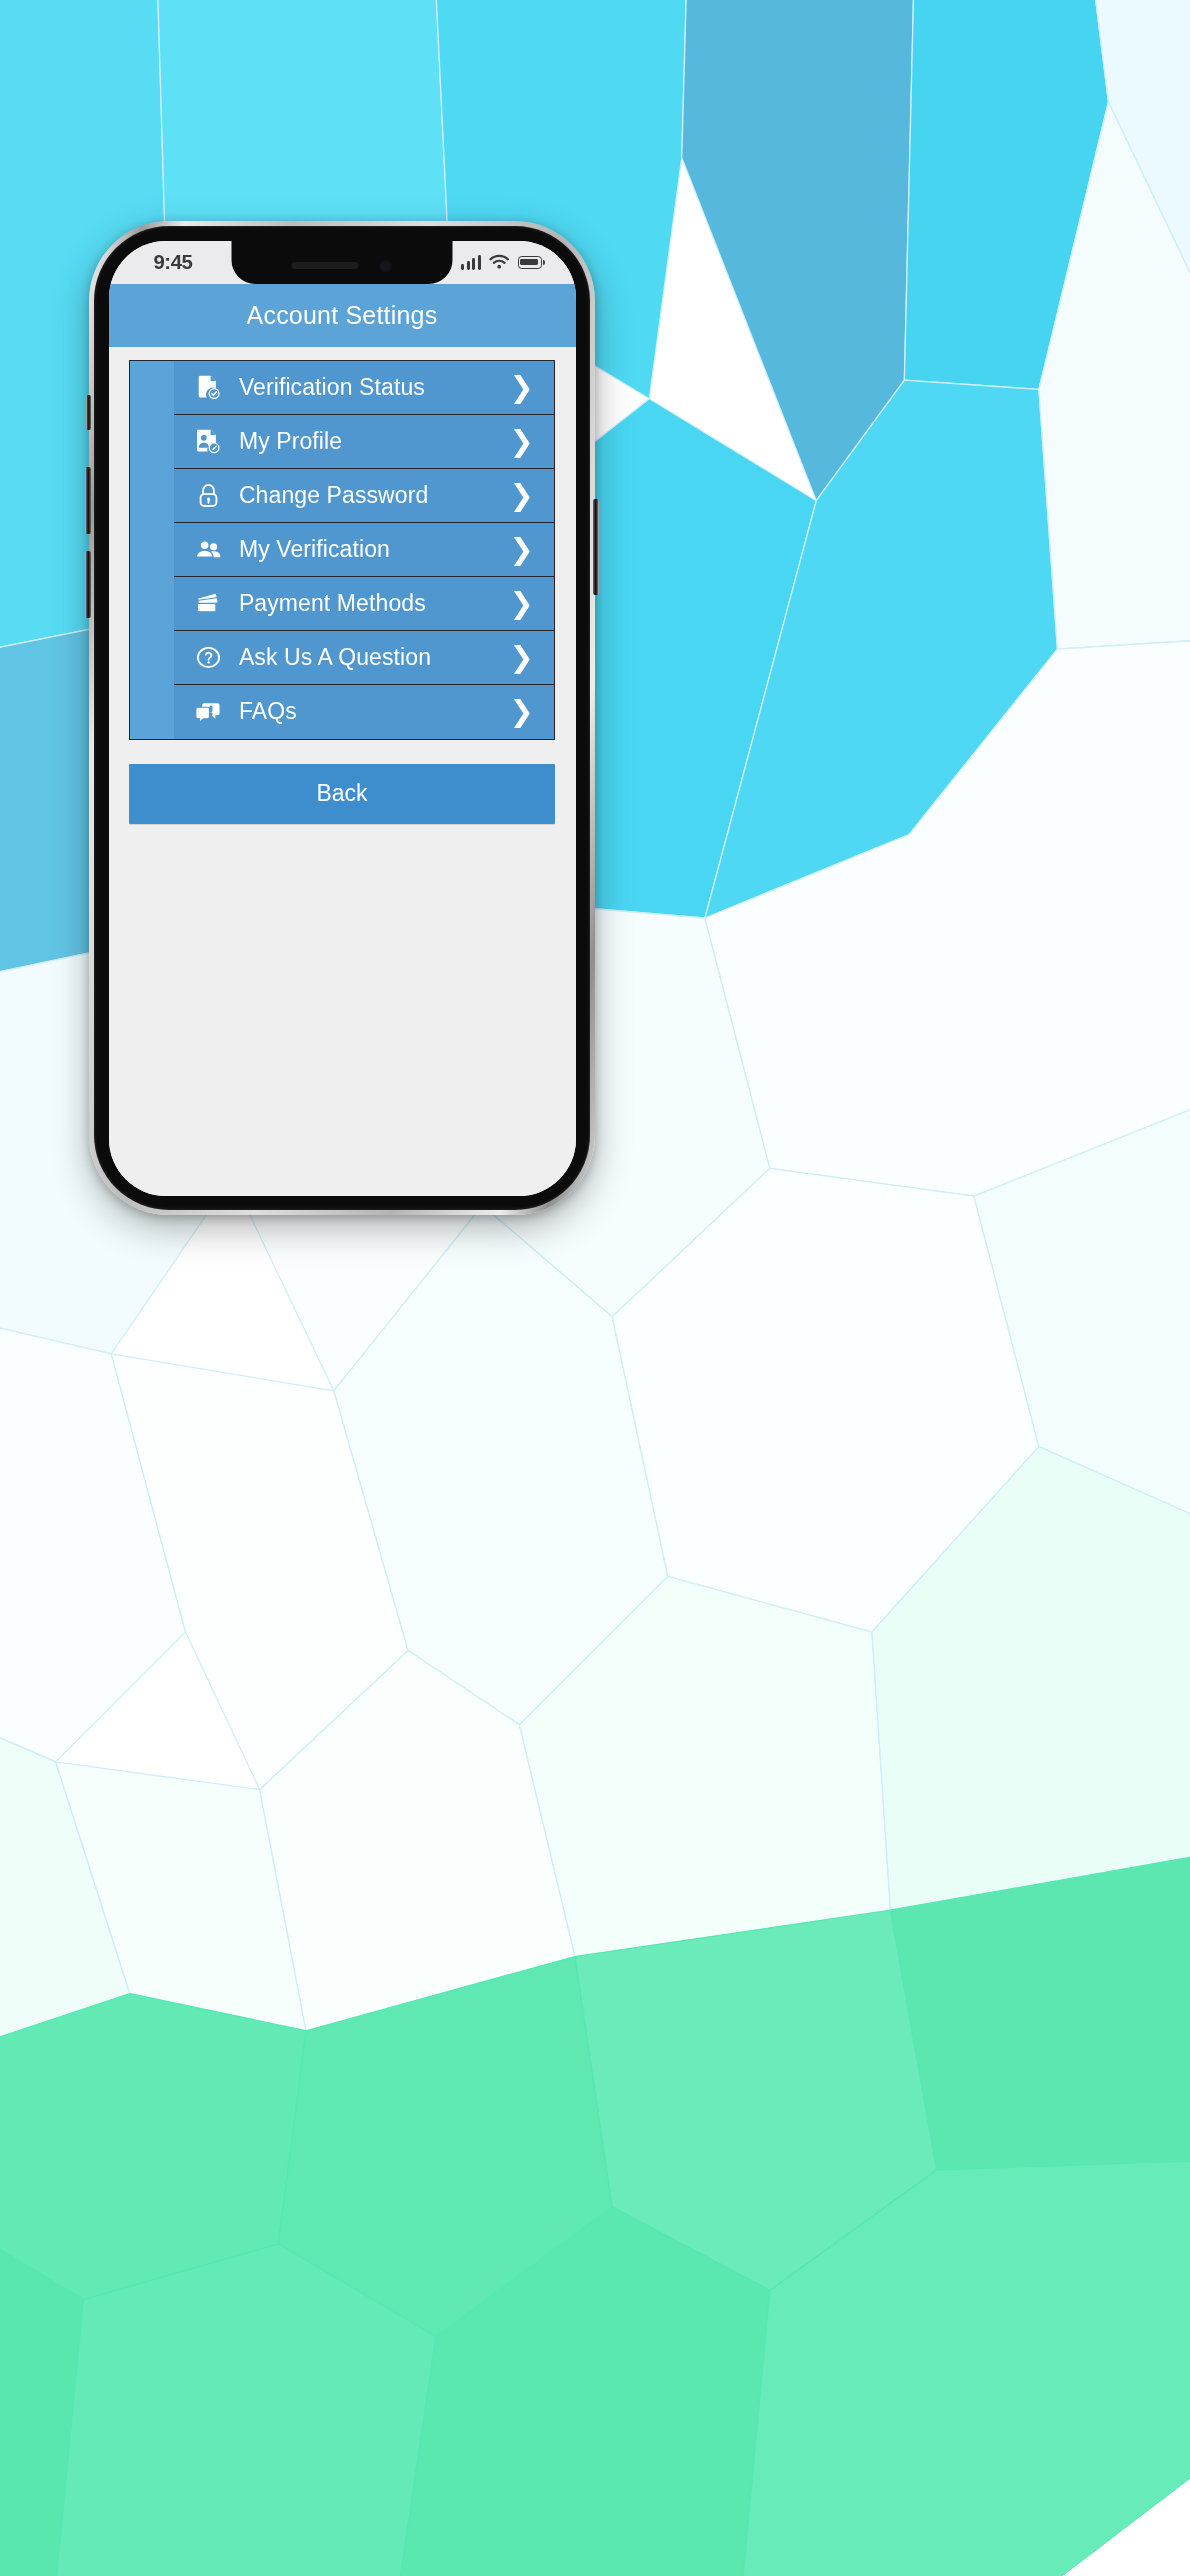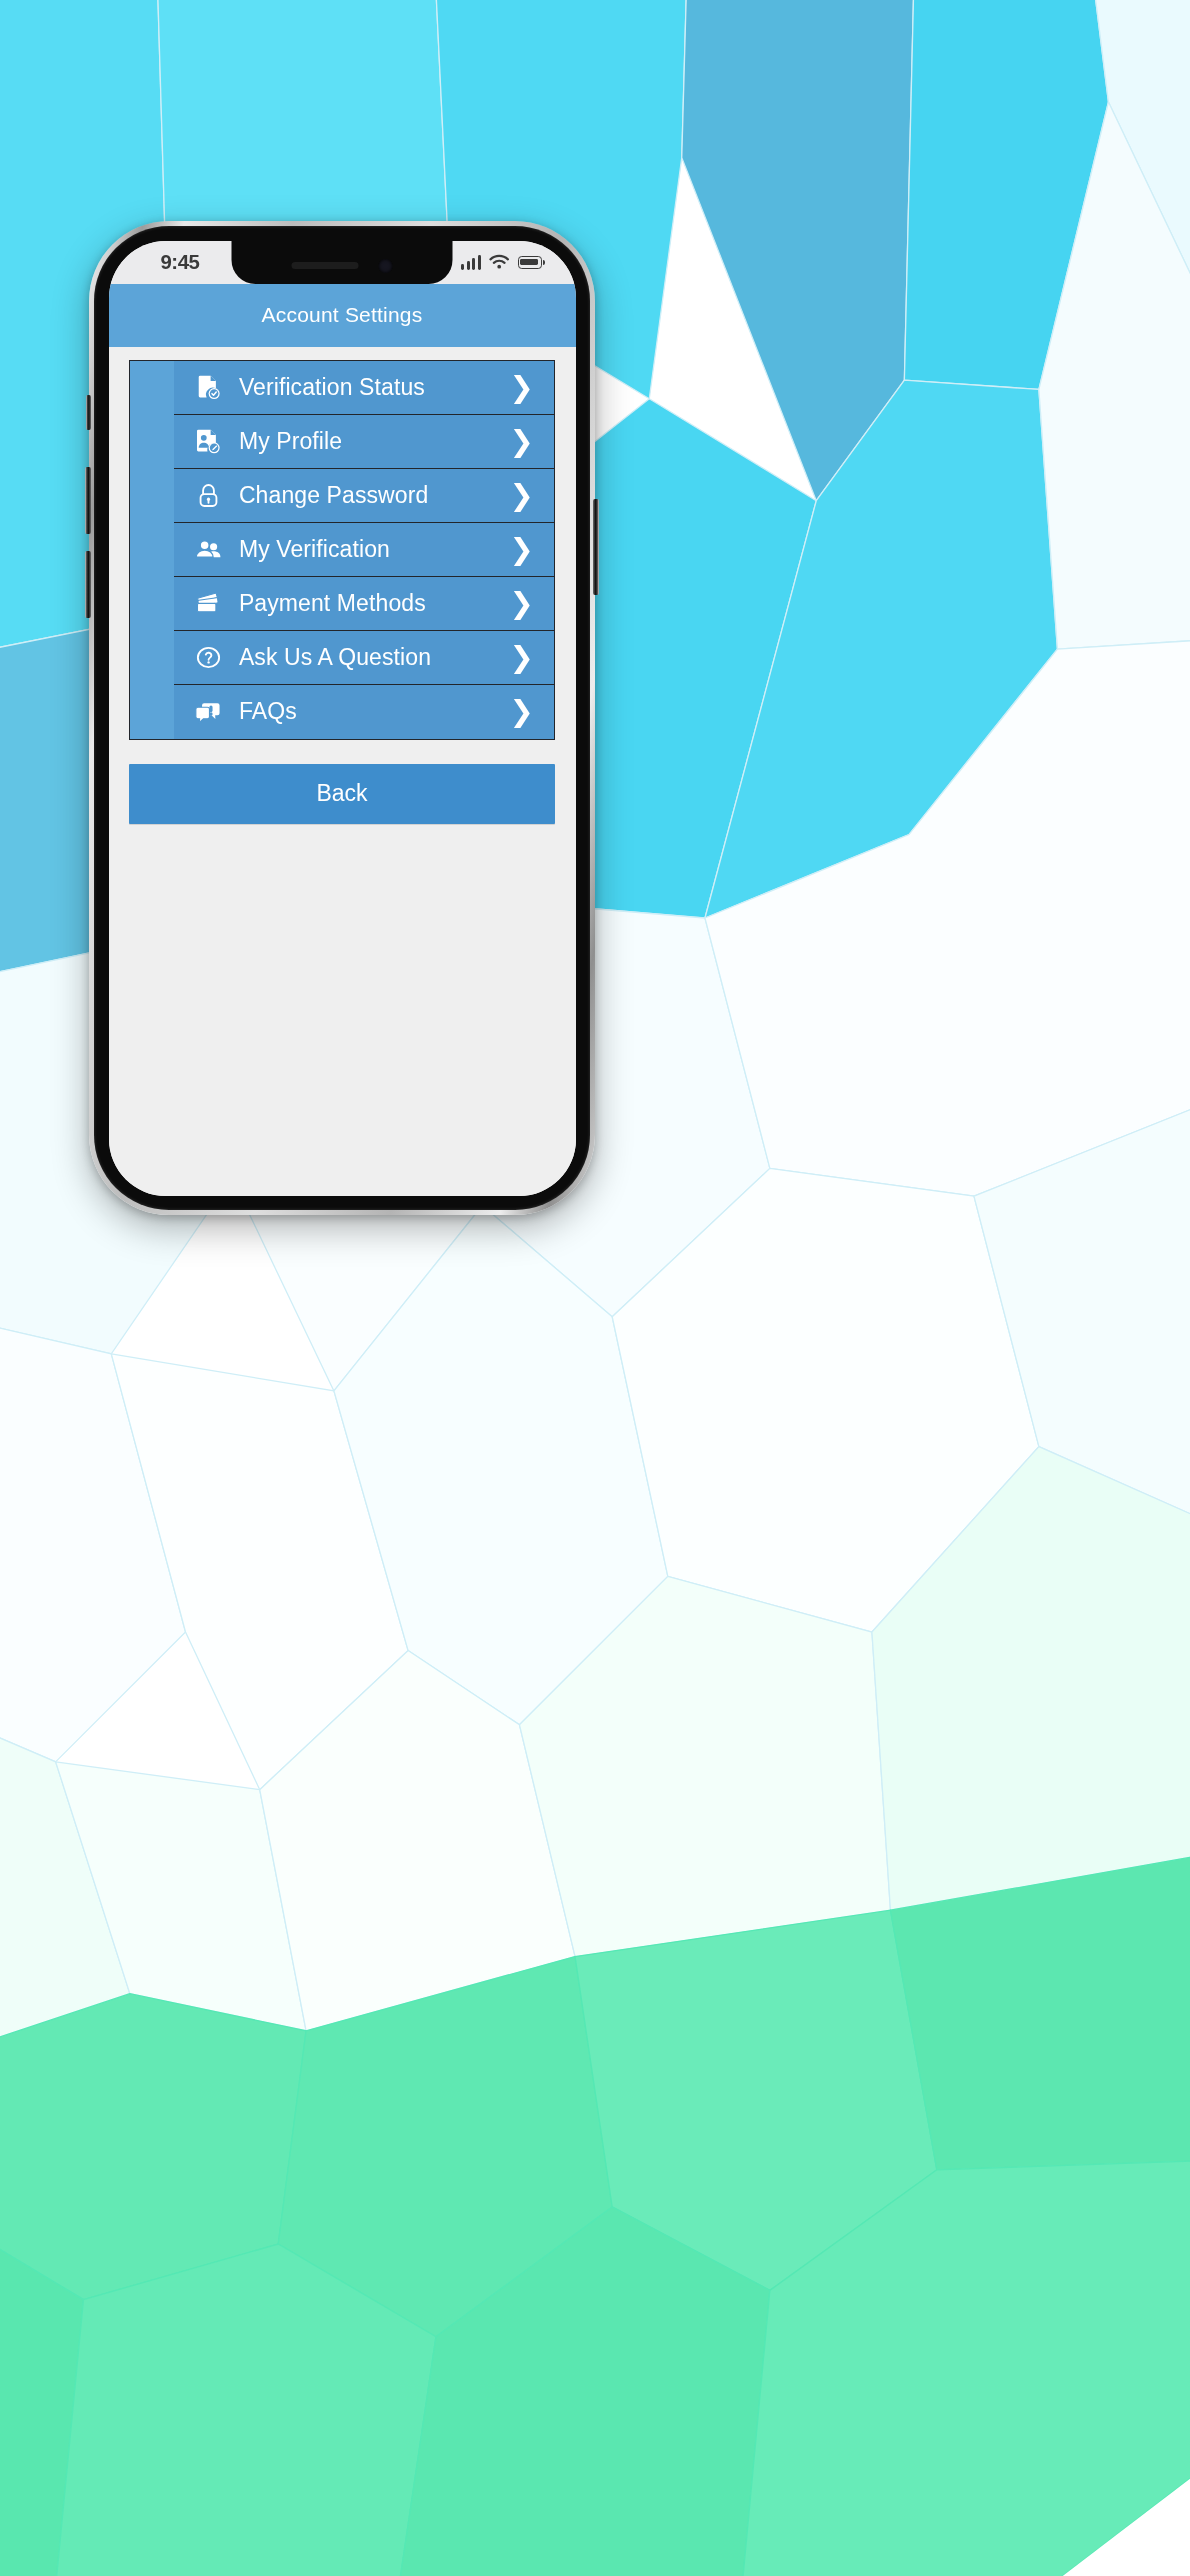--- a/index.html
+++ b/index.html
@@ -80,21 +80,21 @@
   
   .statusbar {
     position:relative; height:43px;
     background:#ebebed;
     display:flex; align-items:center;
     padding:0 28px;
     z-index:30;
   }
   .status-time {
     font-size:20.4px; font-weight:bold; color:#3a3a3a;
-    letter-spacing:-0.5px; margin-left:24px;
+    letter-spacing:-0.5px; margin-left:17px;
   }
   .status-right {
     margin-left:auto; display:flex; align-items:center; gap:8.3px;
     margin-right:5.6px;
   }
   .sig { display:flex; align-items:flex-end; gap:2.3px; height:15px; }
   .sig i { width:3.2px; background:#3a3a3a; border-radius:1.4px; display:block; }
   .sig i:nth-child(1){ height:5.6px; }
   .sig i:nth-child(2){ height:8.3px; }
   .sig i:nth-child(3){ height:11.6px; }
@@ -110,21 +110,21 @@
   .batt b { display:block; height:6.5px; background:#3a3a3a; border-radius:1.4px;
     margin:0 1.4px; width:17.6px; }
 
   
   .app-header {
     height:63px;
     background:#5CA4D8;
     display:flex; align-items:center; justify-content:center;
   }
   .app-title {
-    color:#ffffff; font-size:21px; font-weight:400; letter-spacing:0.2px;
+    color:#ffffff; font-size:25px; font-weight:400; letter-spacing:0.2px;
   }
 
   
   .app-body { background:#efefef; height:100%; padding:13px 0 0 0; }
 
   .menu-list {
     margin:0 20.4px;
     border:1.9px solid #22252b;
     background:#5CA4D8;
   }

